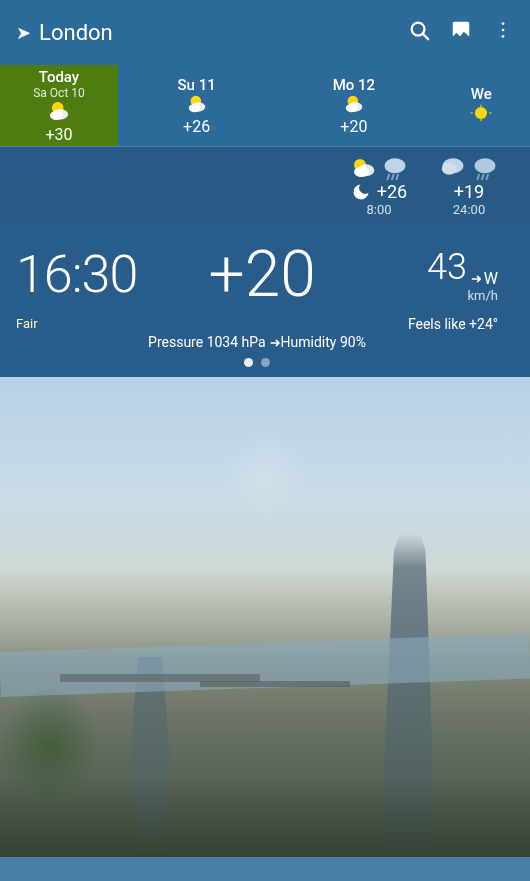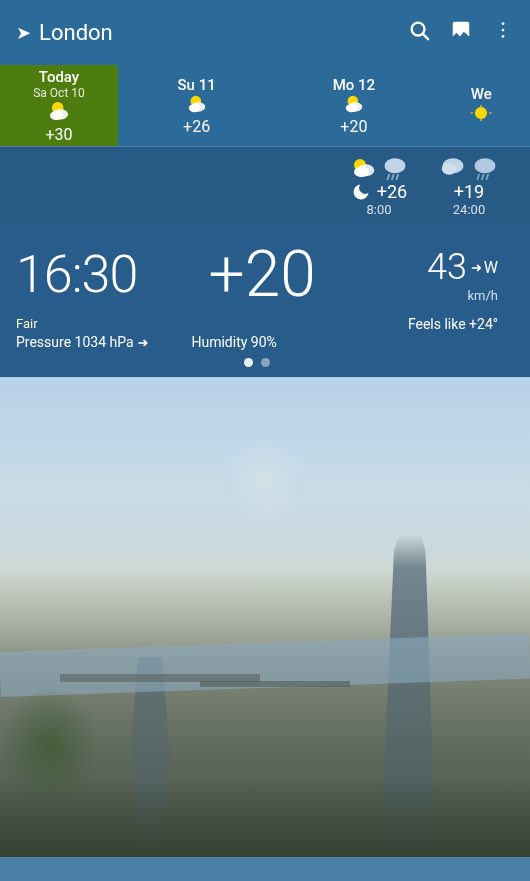--- a/index.html
+++ b/index.html
@@ -122,23 +122,22 @@
       color: #fef9c3;
       font-size: 13px;
     }
     .current-feels {
       color: white;
       font-size: 14px;
       text-align: right;
     }
     .current-row3 {
       display: flex;
-      justify-content: flex-start;
+      justify-content: center;
       margin-top: 2px;
-      gap: 43px;
     }
     .current-pressure {
       color: white;
       font-size: 14px;
       display: flex;
       align-items: center;
       gap: 4px;
     }
     .current-humidity {
       color: #ffffff;
@@ -300,21 +299,21 @@
     <span style="color:white;font-size:18px;">+19</span>
     <span style="color:rgba(255,255,255,0.8);font-size:13px;">24:00</span>
   </div>
 </div>
 
 <div class="current-weather">
   <div class="current-row1">
     <span class="current-time">16:30</span>
     <span class="current-temp">+20</span>
     <div class="current-wind-block">
-      <div style="display:flex;align-items:center;gap:4px;margin-left:40px;">
+      <div style="display:flex;align-items:flex-end;gap:4px;margin-left:40px;">
         <span class="current-wind-speed">43</span>
         <span style="color:white;font-size:16px;display:flex;align-items:center;gap:2px;">
           <span style="font-size:13px;">➜</span>
           <span>W</span>
         </span>
       </div>
       <div style="color:rgba(255,255,255,0.8);font-size:13px;text-align:right;">km/h</div>
     </div>
   </div>
   <div class="current-row2">

